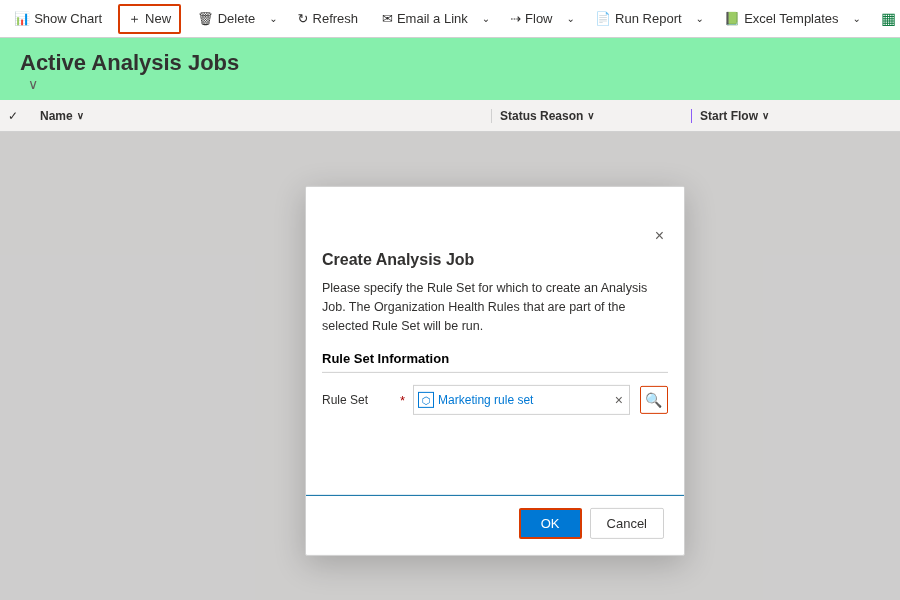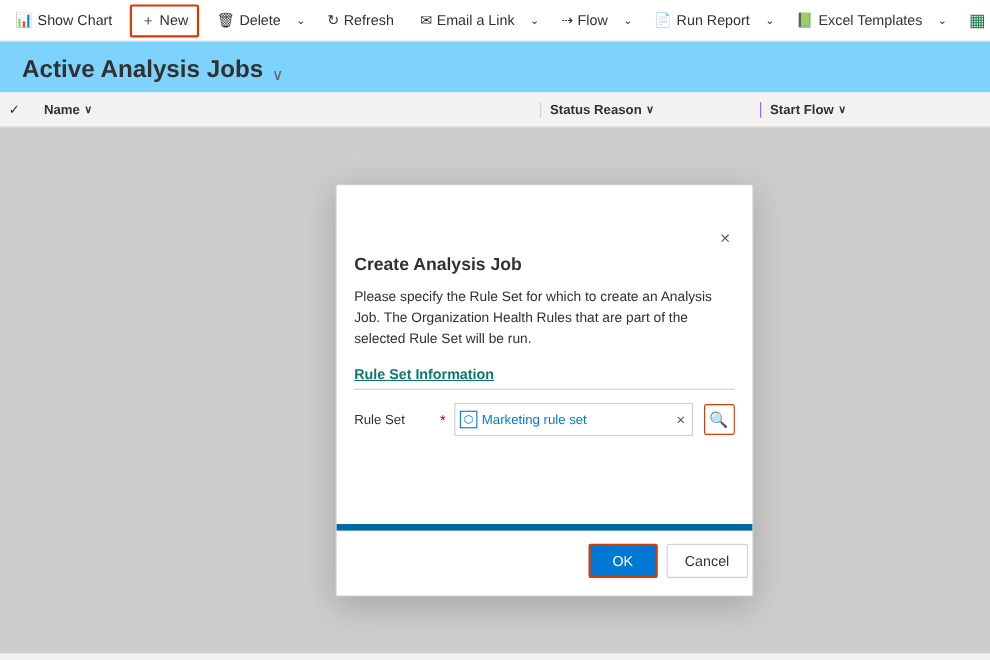--- a/index.html
+++ b/index.html
@@ -53,23 +53,24 @@
       border: none;
       background: transparent;
       cursor: pointer;
       color: #323130;
       font-size: 10px;
     }
 
     
     .page-header {
       display: flex;
-      align-items: flex-end;
+      align-items: flex-start;
       padding: 12px 20px 8px 20px;
-      background: #7dd3fc;
+      background: #86efac;
+      flex-direction: column;
     }
     .page-title {
       font-size: 22px;
       font-weight: 600;
       color: #323130;
     }
     .page-title-chevron {
       margin-left: 8px;
       color: #605e5c;
       font-size: 14px;
@@ -179,25 +180,24 @@
     }
     .modal-description {
       font-size: 12.5px;
       color: #323130;
       line-height: 1.5;
       margin-bottom: 16px;
     }
     .section-label {
       font-size: 13px;
       font-weight: 600;
-      color: #0f766e;
+      color: #000000;
       margin-bottom: 12px;
       border-bottom: 1px solid #d0d0d0;
       padding-bottom: 6px;
-      text-decoration: underline;
     }
     .field-row {
       display: flex;
       align-items: center;
       gap: 8px;
       margin-bottom: 12px;
     }
     .field-label {
       font-size: 12px;
       color: #323130;
@@ -247,22 +247,22 @@
       cursor: pointer;
       background: transparent;
       margin-left: 2px;
     }
 
     
     .modal-footer {
       display: flex;
       justify-content: flex-end;
       gap: 8px;
-      padding: 12px 4px 16px 16px;
-      border-top: 6px solid #0369a1;
+      padding: 12px 20px 16px 16px;
+      border-top: 1px solid #0369a1;
       margin-top: 52px;
     }
     .btn-ok {
       background: #0078d4;
       color: #ffffff;
       border: 2px solid #d83b01;
       padding: 6px 20px;
       font-size: 13px;
       cursor: pointer;
       border-radius: 2px;

